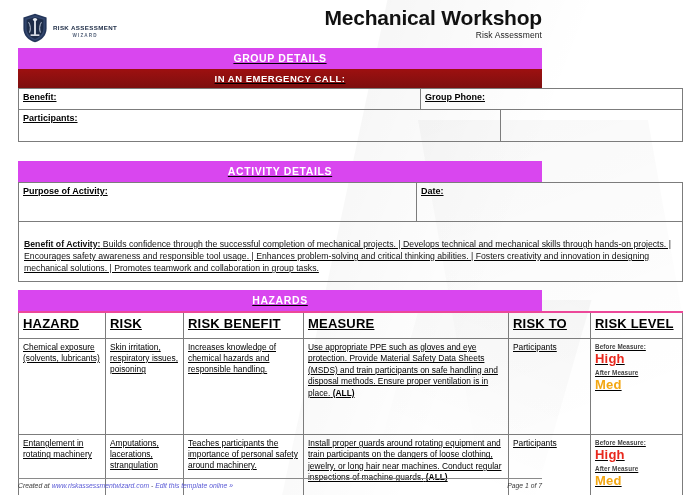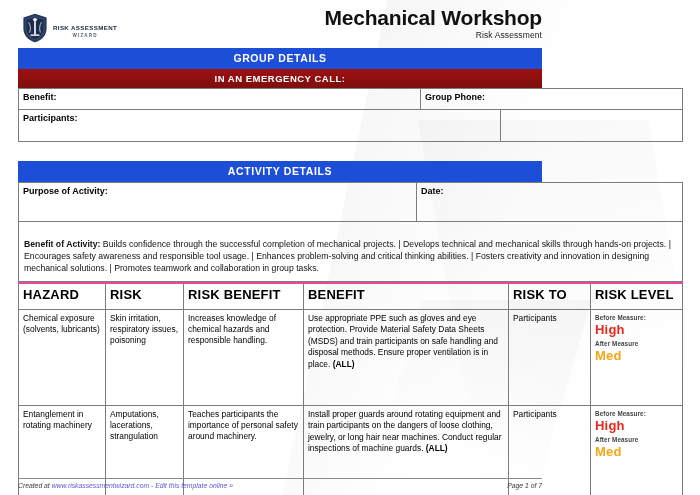--- a/index.html
+++ b/index.html
@@ -14,20 +14,21 @@
     color: #000;
     position: relative;
     overflow: hidden;
   }
   .page {
     position: absolute;
     inset: 0;
     width: 560px;
     height: 495px;
     background: #ffffff;
+    text-decoration: underline;
   }
   
   .watermark {
     position: absolute;
     inset: 0;
     pointer-events: none;
     z-index: 0;
   }
   .wm1 {
     position: absolute;
@@ -114,21 +115,21 @@
   .band {
     margin: 0 18px;
     text-align: center;
     font-weight: bold;
     font-size: 10.5px;
     letter-spacing: 0.6px;
     color: #fff;
     padding: 4px 0 5px;
     box-sizing: border-box;
   }
-  .band-black { background: #1d4ed8; }
+  .band-black { background: #d946ef; }
   .band-red {
     background: linear-gradient(180deg, #9e1010 0%, #7d0f0f 100%);
     font-size: 9.5px;
     letter-spacing: 0.5px;
     padding: 4px 4px 4px;
   }
 
   
   .grid {
     margin: 0 18px;
@@ -322,36 +323,37 @@
           <td colspan="2">
             <span class="benefit-text">
               <b>Benefit of Activity:</b>
               <span>Builds confidence through the successful completion of mechanical projects. | Develops technical and mechanical skills through hands-on projects. | Encourages safety awareness and responsible tool usage. | Enhances problem-solving and critical thinking abilities. | Fosters creativity and innovation in designing mechanical solutions. | Promotes teamwork and collaboration in group tasks.</span>
             </span>
           </td>
         </tr>
       </tbody>
     </table>
 
+    <div class="band band-black" style="margin-top:8px">HAZARDS</div>
 
     <table class="haz">
       <colgroup>
         <col style="width:87px">
         <col style="width:78px">
         <col style="width:120px">
         <col style="width:205px">
         <col style="width:82px">
         <col style="width:92px">
       </colgroup>
       <thead>
         <tr>
           <th>HAZARD</th>
           <th>RISK</th>
           <th>RISK BENEFIT</th>
-          <th>BENEFIT</th>
+          <th>MEASURE</th>
           <th>RISK TO</th>
           <th>RISK LEVEL</th>
         </tr>
       </thead>
       <tbody>
         <tr style="height:96px">
           <td>Chemical exposure (solvents, lubricants)</td>
           <td>Skin irritation, respiratory issues, poisoning</td>
           <td>Increases knowledge of chemical hazards and responsible handling.</td>
           <td class="measure"><span>Use appropriate PPE such as gloves and eye protection. Provide Material Safety Data Sheets (MSDS) and train participants on safe handling and disposal methods. Ensure proper ventilation is in place.</span> <b>(ALL)</b></td>

